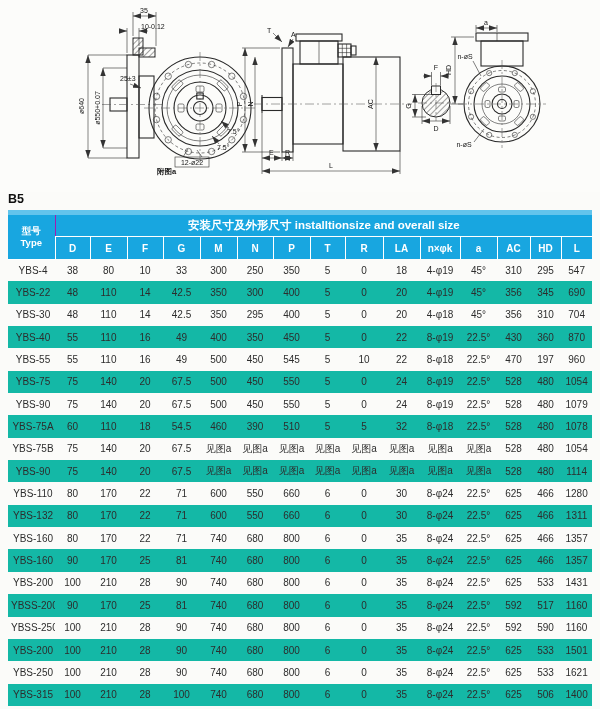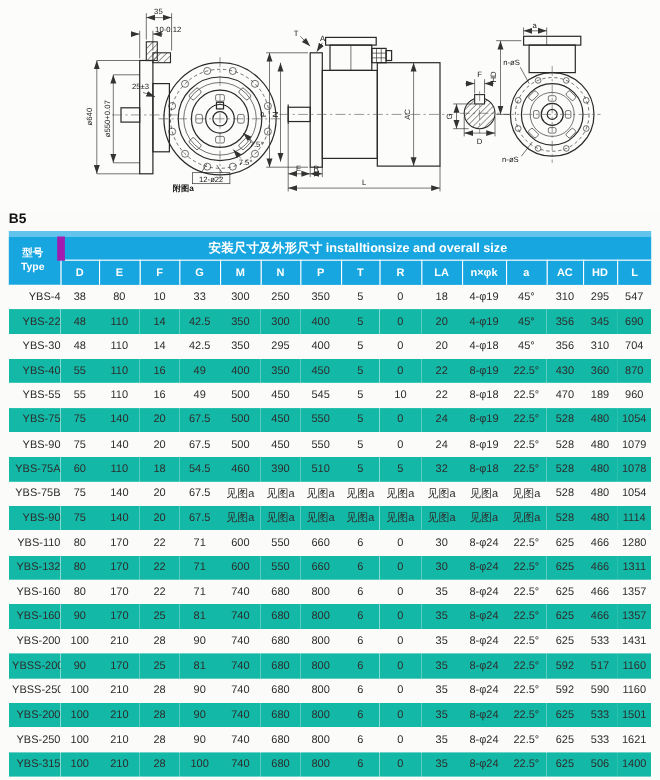--- a/index.html
+++ b/index.html
@@ -16,27 +16,27 @@
   svg .dash{stroke-dasharray:3 2.5;}
   svg .hat{stroke:#2a2a2a;stroke-width:1;fill:url(#hatch);}
   svg text{fill:#161616;font-size:8px;font-family:"Liberation Sans","DejaVu Sans",sans-serif;}
   svg .sm{font-size:7px;}
   svg .cap{font-size:7.5px;font-weight:bold;}
   .b5{height:17px;margin:0 16px 1px 8px;font-size:12.5px;font-weight:bold;color:#101010;}
   .tbl-wrap{margin:0 8px;}
   .strip{height:5px;background:#62c4ec;}
   table{border-collapse:collapse;table-layout:fixed;width:584px;}
   thead th{background:#18a6e0;color:#fff;font-weight:bold;padding:0;margin-left:36px;}
-  .title-row th{font-size:11.5px;height:21px;border-bottom:1px solid #fff;border-left:7px solid #a21caf;}
+  .title-row th{font-size:11.5px;height:21px;border-bottom:1px solid #fff;border-left:1px solid #a21caf;}
   .letters th{font-size:10px;height:22px;border-left:1px solid #fff;}
   th.type-th{font-size:9.5px;line-height:1.2;border-left:none !important;}
   tbody tr{background:#fbfbf9;height:22.35px;}
   tbody tr.alt{background:#14b8a6;}
   tbody td{font-size:10px;color:#2d2d2d;text-align:center;padding:0;white-space:nowrap;overflow:hidden;}
-  tbody td.type-cell{text-align:right;padding-left:3px;}
+  tbody td.type-cell{text-align:center;padding-left:3px;}
 </style>
 </head>
 <body>
 
 <div class="drawing-area">
 <svg width="600" height="192" viewBox="0 0 600 192">
   <defs>
     <pattern id="hatch" width="4" height="4" patternUnits="userSpaceOnUse" patternTransform="rotate(45)">
       <line x1="0" y1="0" x2="0" y2="4" stroke="#444" stroke-width="1"></line>
     </pattern>
@@ -361,21 +361,21 @@
           <td>49</td>
           <td>500</td>
           <td>450</td>
           <td>545</td>
           <td>5</td>
           <td>10</td>
           <td>22</td>
           <td>8-φ18</td>
           <td>22.5°</td>
           <td>470</td>
-          <td>189</td>
+          <td>197</td>
           <td>960</td>
         </tr>
         <tr class="alt">
           <td class="type-cell">YBS-75</td>
           <td>75</td>
           <td>140</td>
           <td>20</td>
           <td>67.5</td>
           <td>500</td>
           <td>450</td>

